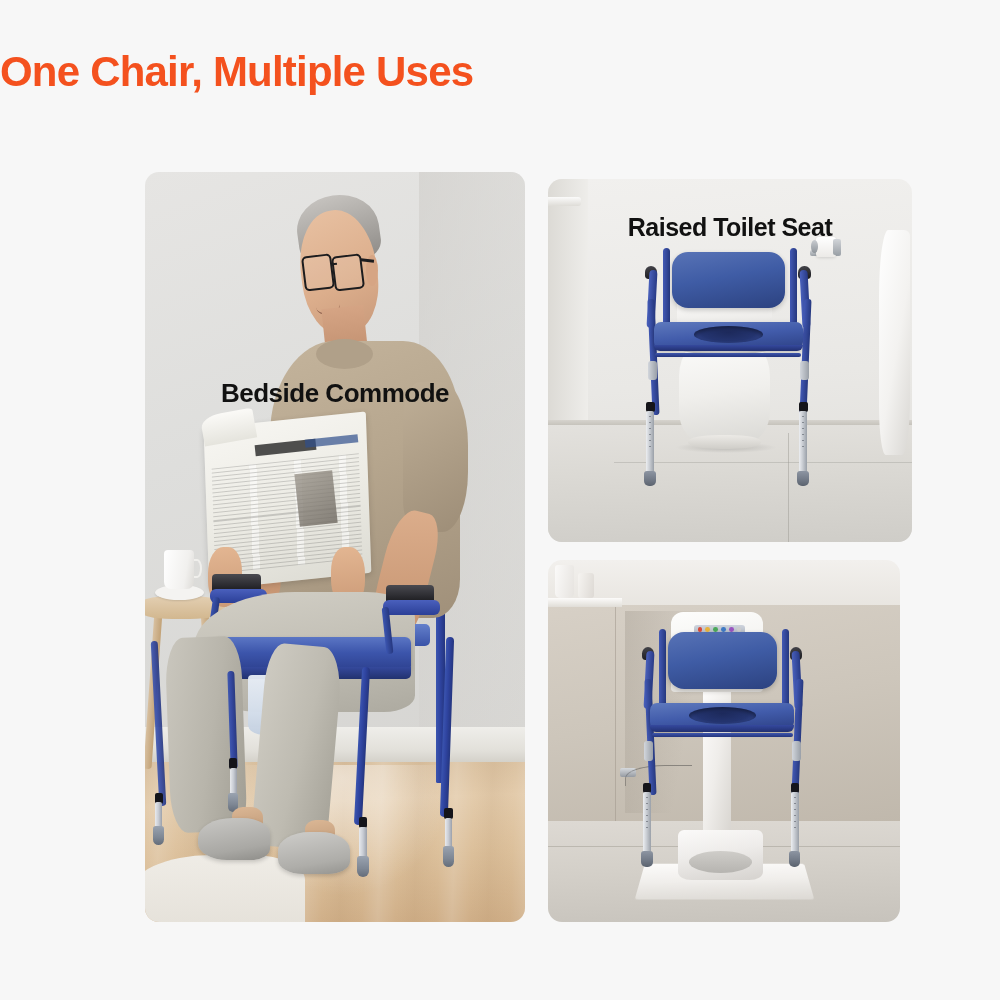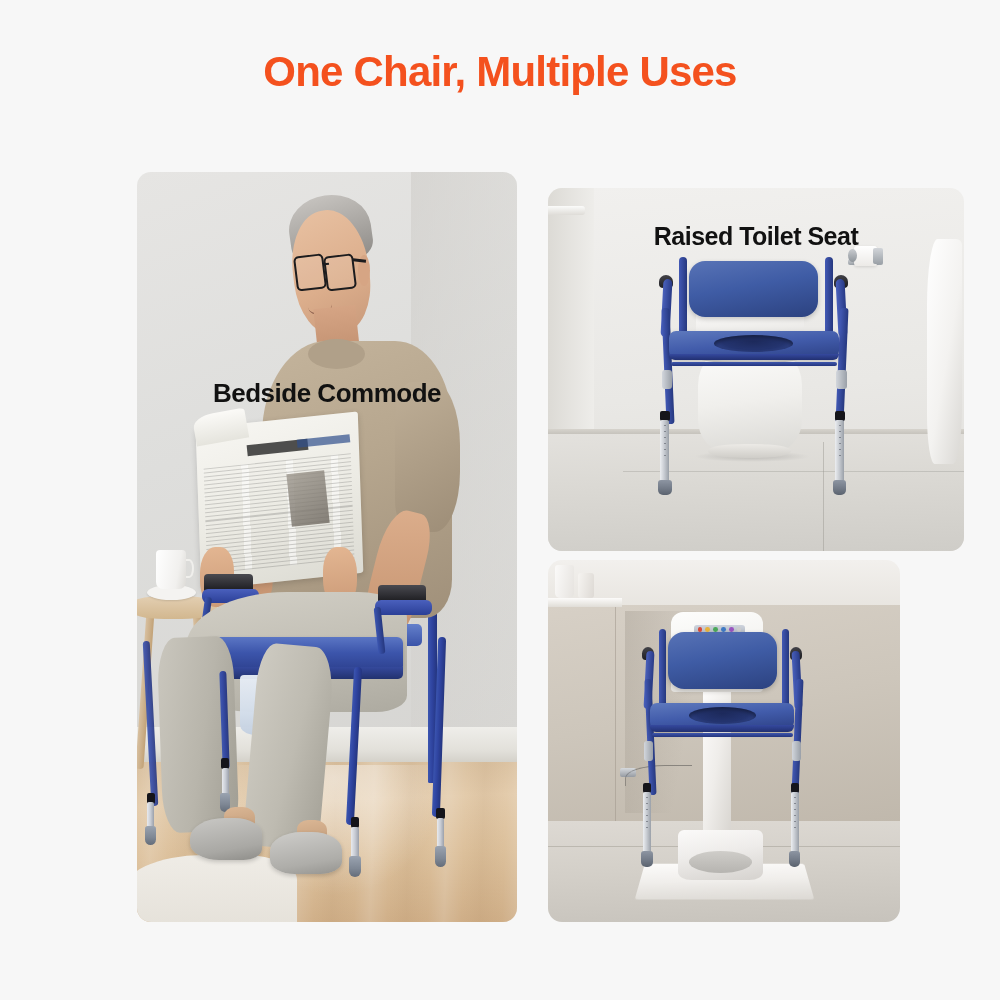--- a/index.html
+++ b/index.html
@@ -22,38 +22,37 @@
     height: 1000px;
     background: #f7f7f7;
   }
 
   
   #headline {
     position: absolute;
     left: 0;
     top: 46px;
     width: 1000px;
-    text-align: center;
     font-size: 42px;
     font-weight: 700;
     letter-spacing: -0.8px;
     color: #f4511e;
     line-height: 52px;
     white-space: nowrap;
   }
 
   
   .panel {
     position: absolute;
     border-radius: 14px;
     overflow: hidden;
   }
 
-  #panel-commode    { left: 137px; top: 172px; width: 380px; height: 750px; }
-  #panel-raised     { left: 548px; top: 188px; width: 416px; height: 363px; }
+  #panel-commode    { left: 145px; top: 172px; width: 380px; height: 750px; }
+  #panel-raised     { left: 548px; top: 179px; width: 364px; height: 363px; }
   #panel-safety     { left: 548px; top: 560px; width: 352px; height: 362px; }
 
   .panel-label {
     position: absolute;
     left: 0;
     width: 100%;
     text-align: center;
     font-size: 25px;
     font-weight: 700;
     letter-spacing: -0.5px;

